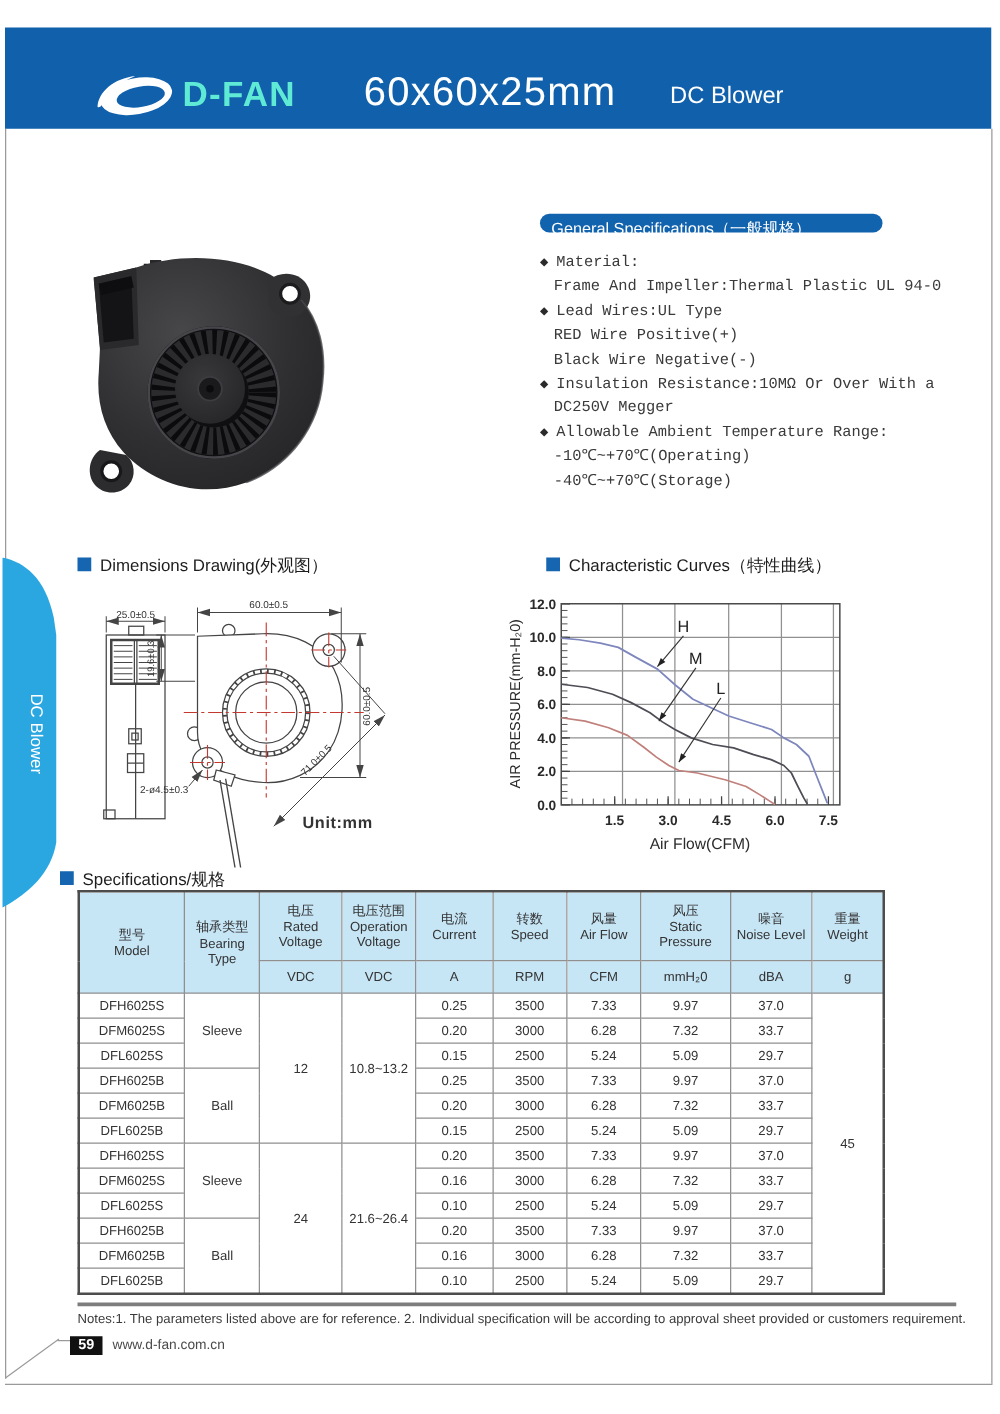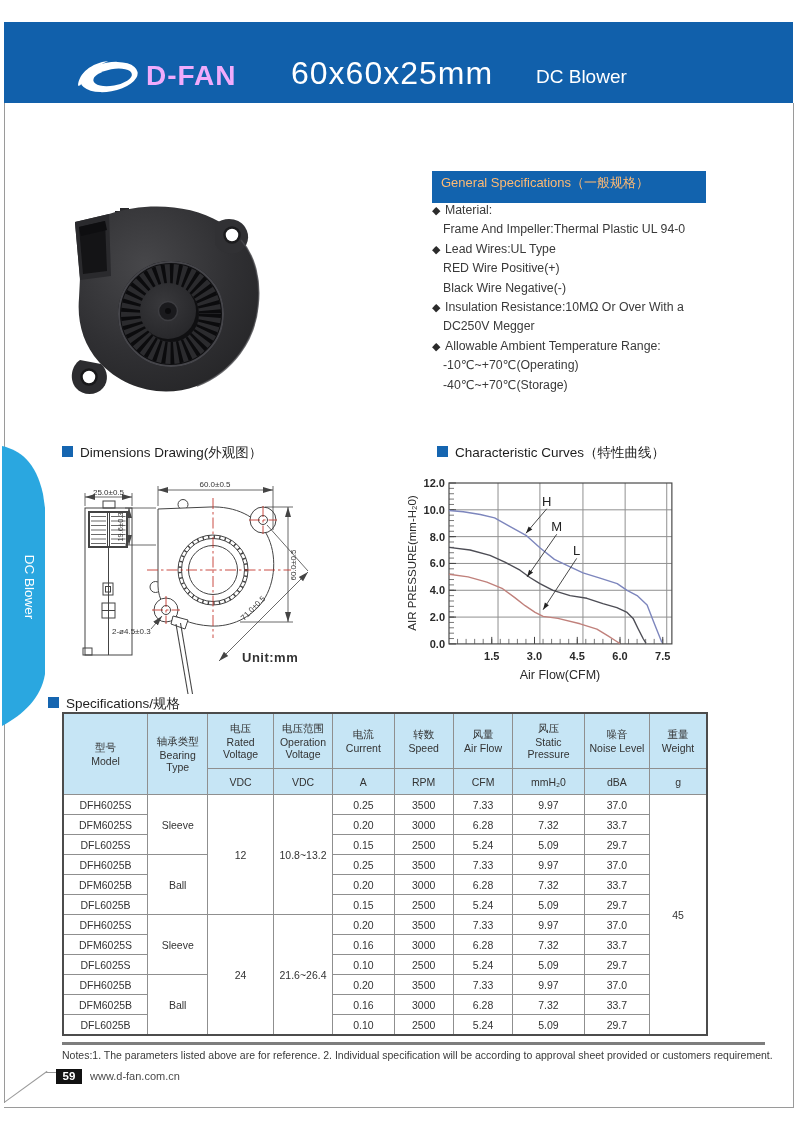--- a/index.html
+++ b/index.html
@@ -3,31 +3,31 @@
 <meta charset="utf-8">
 <style>
   html,body{margin:0;padding:0;background:#fff;}
   .page{position:relative;width:800px;height:1131px;background:#fff;overflow:hidden;
         font-family:"Liberation Sans","DejaVu Sans",sans-serif;color:#333;}
   .abs{position:absolute;}
   
   .frame-line{position:absolute;background:#9a9a9a;}
   
   .band{position:absolute;left:4px;top:22px;width:789px;height:81px;background:#1160ab;}
-  .brand{position:absolute;left:142px;top:60px;color:#f0abfc;font-size:28px;font-weight:bold;letter-spacing:1px;}
+  .brand{position:absolute;left:142px;top:60px;color:#5eead4;font-size:28px;font-weight:bold;letter-spacing:1px;}
   .size-title{position:absolute;left:287px;top:55px;color:#fff;font-size:32px;font-weight:400;letter-spacing:1px;}
   .subtitle{position:absolute;left:532px;top:66px;color:#fff;font-size:19px;font-weight:400;}
   
   .model-number{position:absolute;left:96px;top:138px;width:160px;text-align:center;
     font-size:43px;color:#1d1d1d;letter-spacing:2px;}
   
-  .gs-bar{position:absolute;left:432px;top:171px;width:274px;height:32px;background:#1263ae;
-    color:#fdba74;font-size:13px;line-height:23px;padding-left:9px;box-sizing:border-box;}
+  .gs-bar{position:absolute;left:432px;top:171px;width:274px;height:15px;background:#1263ae;
+    color:#ffffff;font-size:13px;line-height:23px;padding-left:9px;box-sizing:border-box;border-radius:10px;}
   .gs-list{position:absolute;left:432px;top:201px;width:300px;font-size:12.3px;color:#3a3a3a;}
-  .gs-line{height:19.4px;line-height:19.4px;white-space:nowrap;}
+  .gs-line{height:19.4px;line-height:19.4px;white-space:nowrap;font-family:Liberation Mono, monospace;}
   .gs-line .dia{display:inline-block;width:13px;color:#2b2b2b;font-size:11px;}
   .gs-line.ind{padding-left:11px;}
   
   .sec-title{position:absolute;font-size:13.5px;color:#1d1d1d;white-space:nowrap;}
   .sec-sq{display:inline-block;width:11px;height:11px;background:#1565b0;margin-right:7px;}
   
   .side-tab{position:absolute;left:0;top:446px;}
   
   .spec-table{position:absolute;left:62px;top:712px;border-collapse:collapse;table-layout:fixed;
     width:646px;font-size:10.5px;color:#333;text-align:center;border:2px solid #4c4c4c;}

